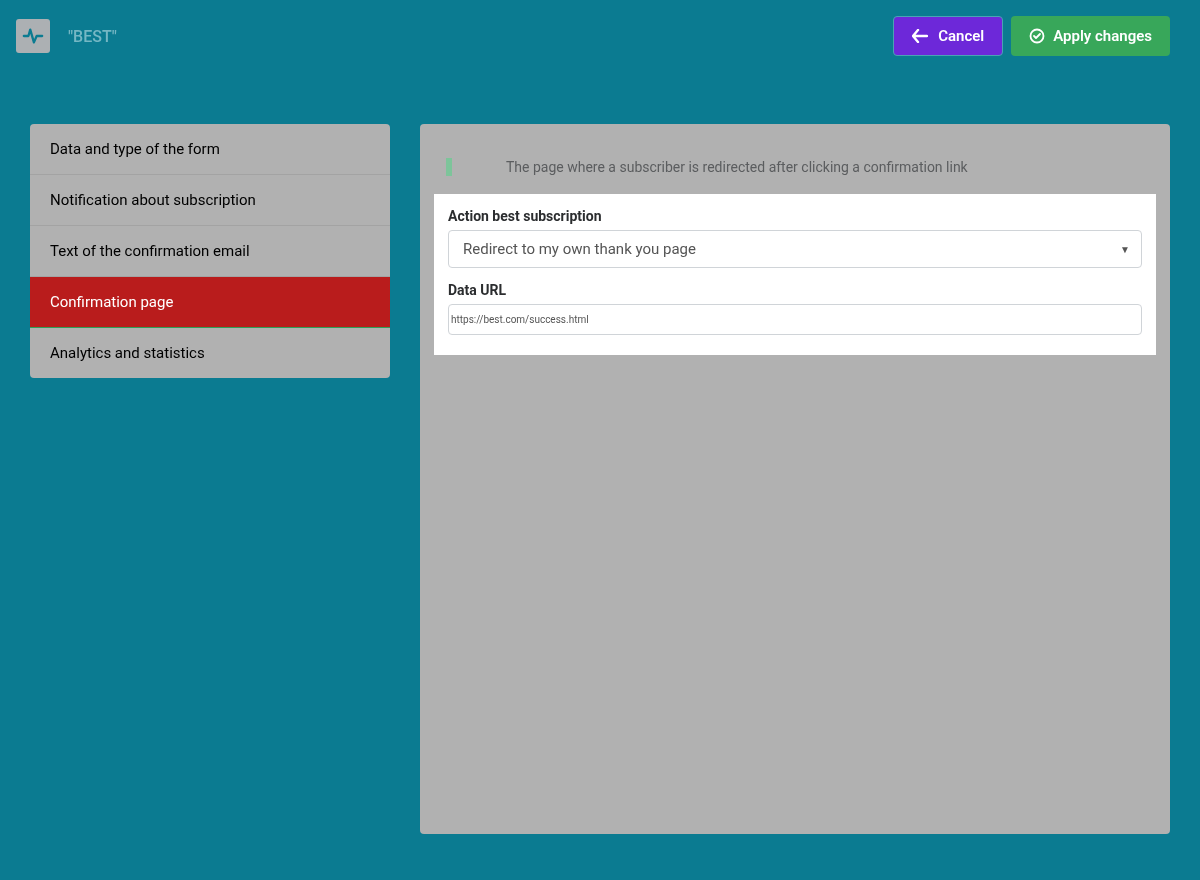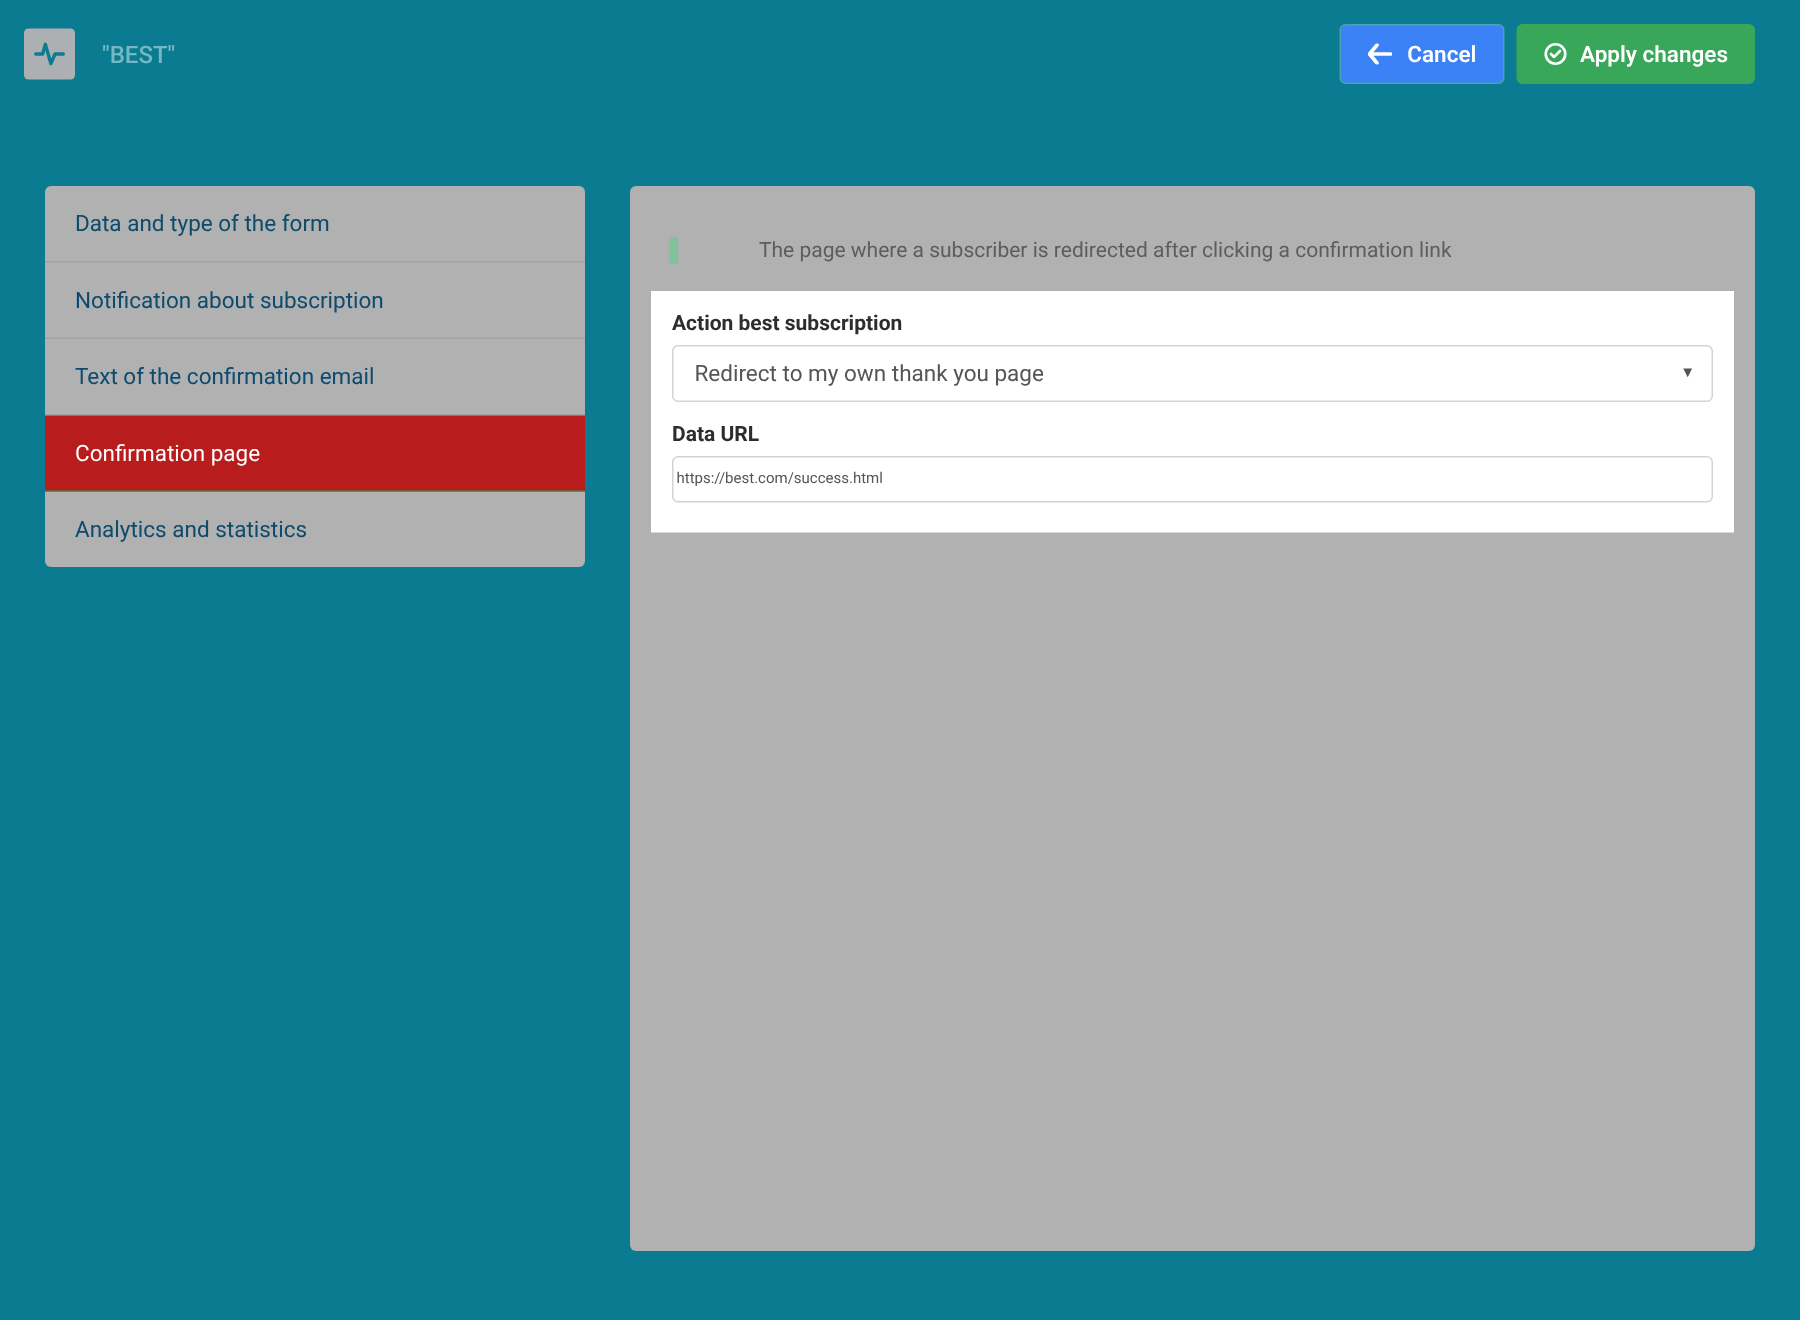--- a/index.html
+++ b/index.html
@@ -48,21 +48,21 @@
     height: 40px;
     padding: 0 18px;
     border-radius: 4px;
     font-size: 15px;
     font-weight: 600;
     cursor: pointer;
     border: none;
     font-family: inherit;
   }
   .btn-cancel {
-    background: #3b82f6;
+    background: #6d28d9;
     border: 1px solid #4aa2b4;
     color: #fff;
     gap: 10px;
   }
   .btn-apply {
     background: #38a75a;
     color: #fff;
   }
   .btn svg { display:block; }
 
@@ -75,21 +75,21 @@
   }
   .sidebar {
     width: 360px;
     background: #b1b1b1;
     border-radius: 4px;
     overflow: hidden;
   }
   .side-item {
     padding: 16px 20px;
     font-size: 15px;
-    color: #0c4a6e;
+    color: #000000;
     border-bottom: 1px solid #a3a3a3;
     cursor: pointer;
     position: relative;
   }
   .side-item:last-child { border-bottom: none; }
   .side-item.active {
     background: #b91c1c;
     color: #fff;
     border-bottom-color: #2f9e58;
   }

